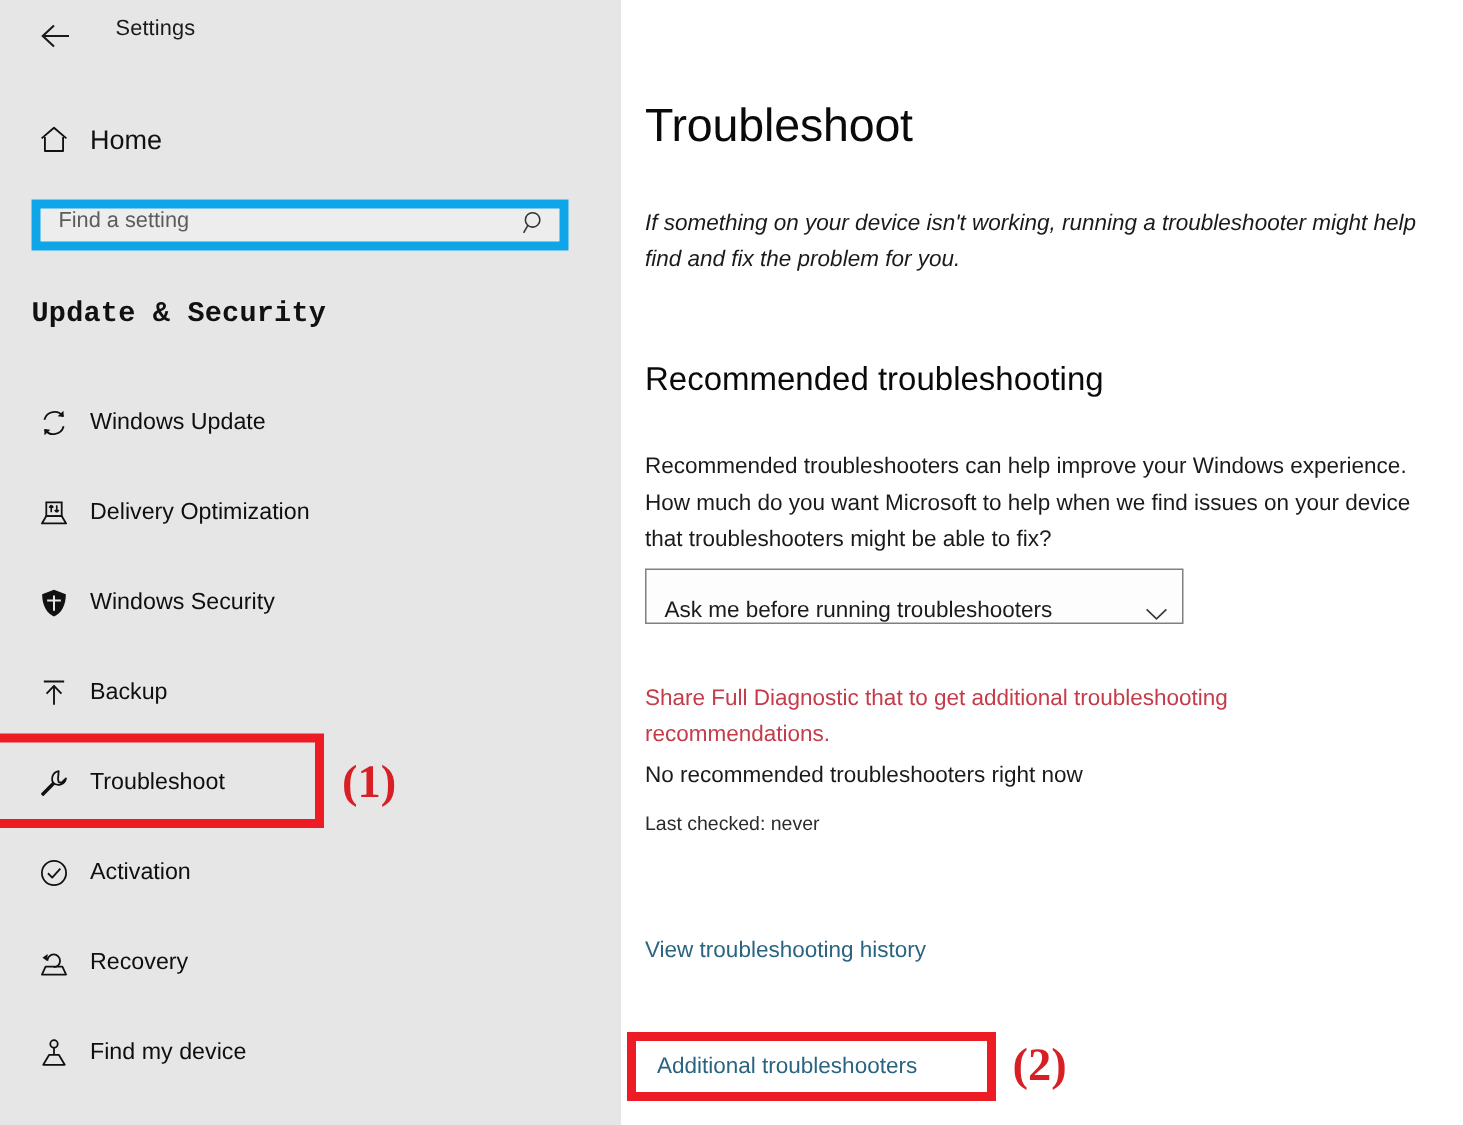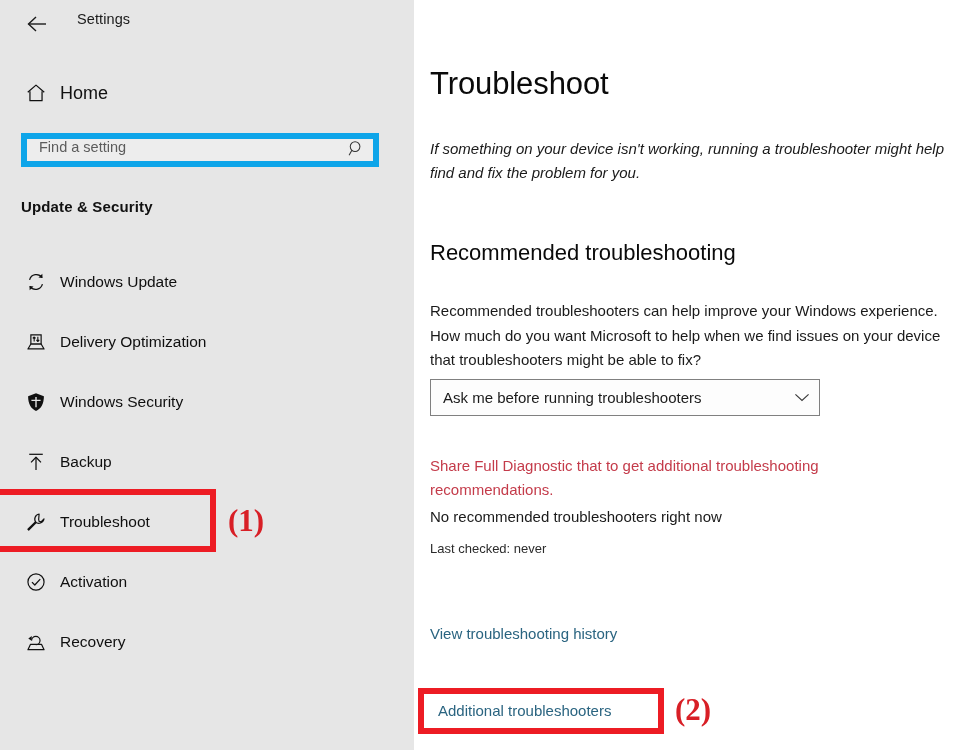--- a/index.html
+++ b/index.html
@@ -102,24 +102,25 @@
     display: flex;
     align-items: center;
     justify-content: center;
     cursor: pointer;
   }
 
   
   #section-heading {
     position: absolute;
     left: 21px; top: 198px;
-    font-size: 15px;
+    font-size: 19px;
     font-weight: bold;
     color: #111;
     letter-spacing: .15px;
+    font-family: Liberation Mono, monospace;
   }
 
   
   #nav-list {
     position: absolute;
     left: 0; top: 252px;
     width: 414px;
   }
   .nav-item {
     position: relative;
@@ -186,26 +187,26 @@
     width: 536px;
     font-size: 15px;
     line-height: 24.5px;
     color: #1a1a1a;
   }
 
   
   #dropdown {
     position: absolute;
     left: 16px; top: 379px;
-    width: 390px;
+    width: 359px;
     height: 37px;
     border: 1px solid #808080;
     background: #fdfdfd;
     display: flex;
-    align-items: center;
+    align-items: flex-end;
     cursor: pointer;
   }
   #dropdown-value {
     font-size: 15px;
     color: #1a1a1a;
     padding-left: 12px;
     flex: 1;
   }
   #dropdown-chevron {
     width: 34px;
@@ -390,20 +391,30 @@
       <span class="nav-ico">
         <svg width="22" height="22" viewBox="0 0 24 24" aria-hidden="true">
           <path d="M7.2 10.4 A4.6 4.6 0 1 1 11.8 15" fill="none" stroke="#111" stroke-width="1.3"></path>
           <path d="M7.4 5.4 L7.1 10.6 L3.6 8.1 Z" fill="#111"></path>
           <path d="M3.2 20.4 L5.9 14.6 H18.1 L20.8 20.4 Z" fill="none" stroke="#111" stroke-width="1.3" stroke-linejoin="round"></path>
         </svg>
       </span>
       <span class="nav-lbl">Recovery</span>
     </div>
 
+    <div class="nav-item">
+      <span class="nav-ico">
+        <svg width="22" height="22" viewBox="0 0 24 24" aria-hidden="true">
+          <circle cx="12" cy="5.4" r="2.7" fill="none" stroke="#111" stroke-width="1.3"></circle>
+          <path d="M12 8.2 V13.4" fill="none" stroke="#111" stroke-width="1.3"></path>
+          <path d="M4.2 20.6 L8.4 13.4 H15.6 L19.8 20.6 Z" fill="none" stroke="#111" stroke-width="1.3" stroke-linejoin="round"></path>
+        </svg>
+      </span>
+      <span class="nav-lbl">Find my device</span>
+    </div>
 
   </div>
 </div>
 
 <div id="main">
 
   <h1 id="page-title">Troubleshoot</h1>
 
   <p id="intro-para">If something on your device isn't working, running a troubleshooter might help find and fix the problem for you.</p>
 

